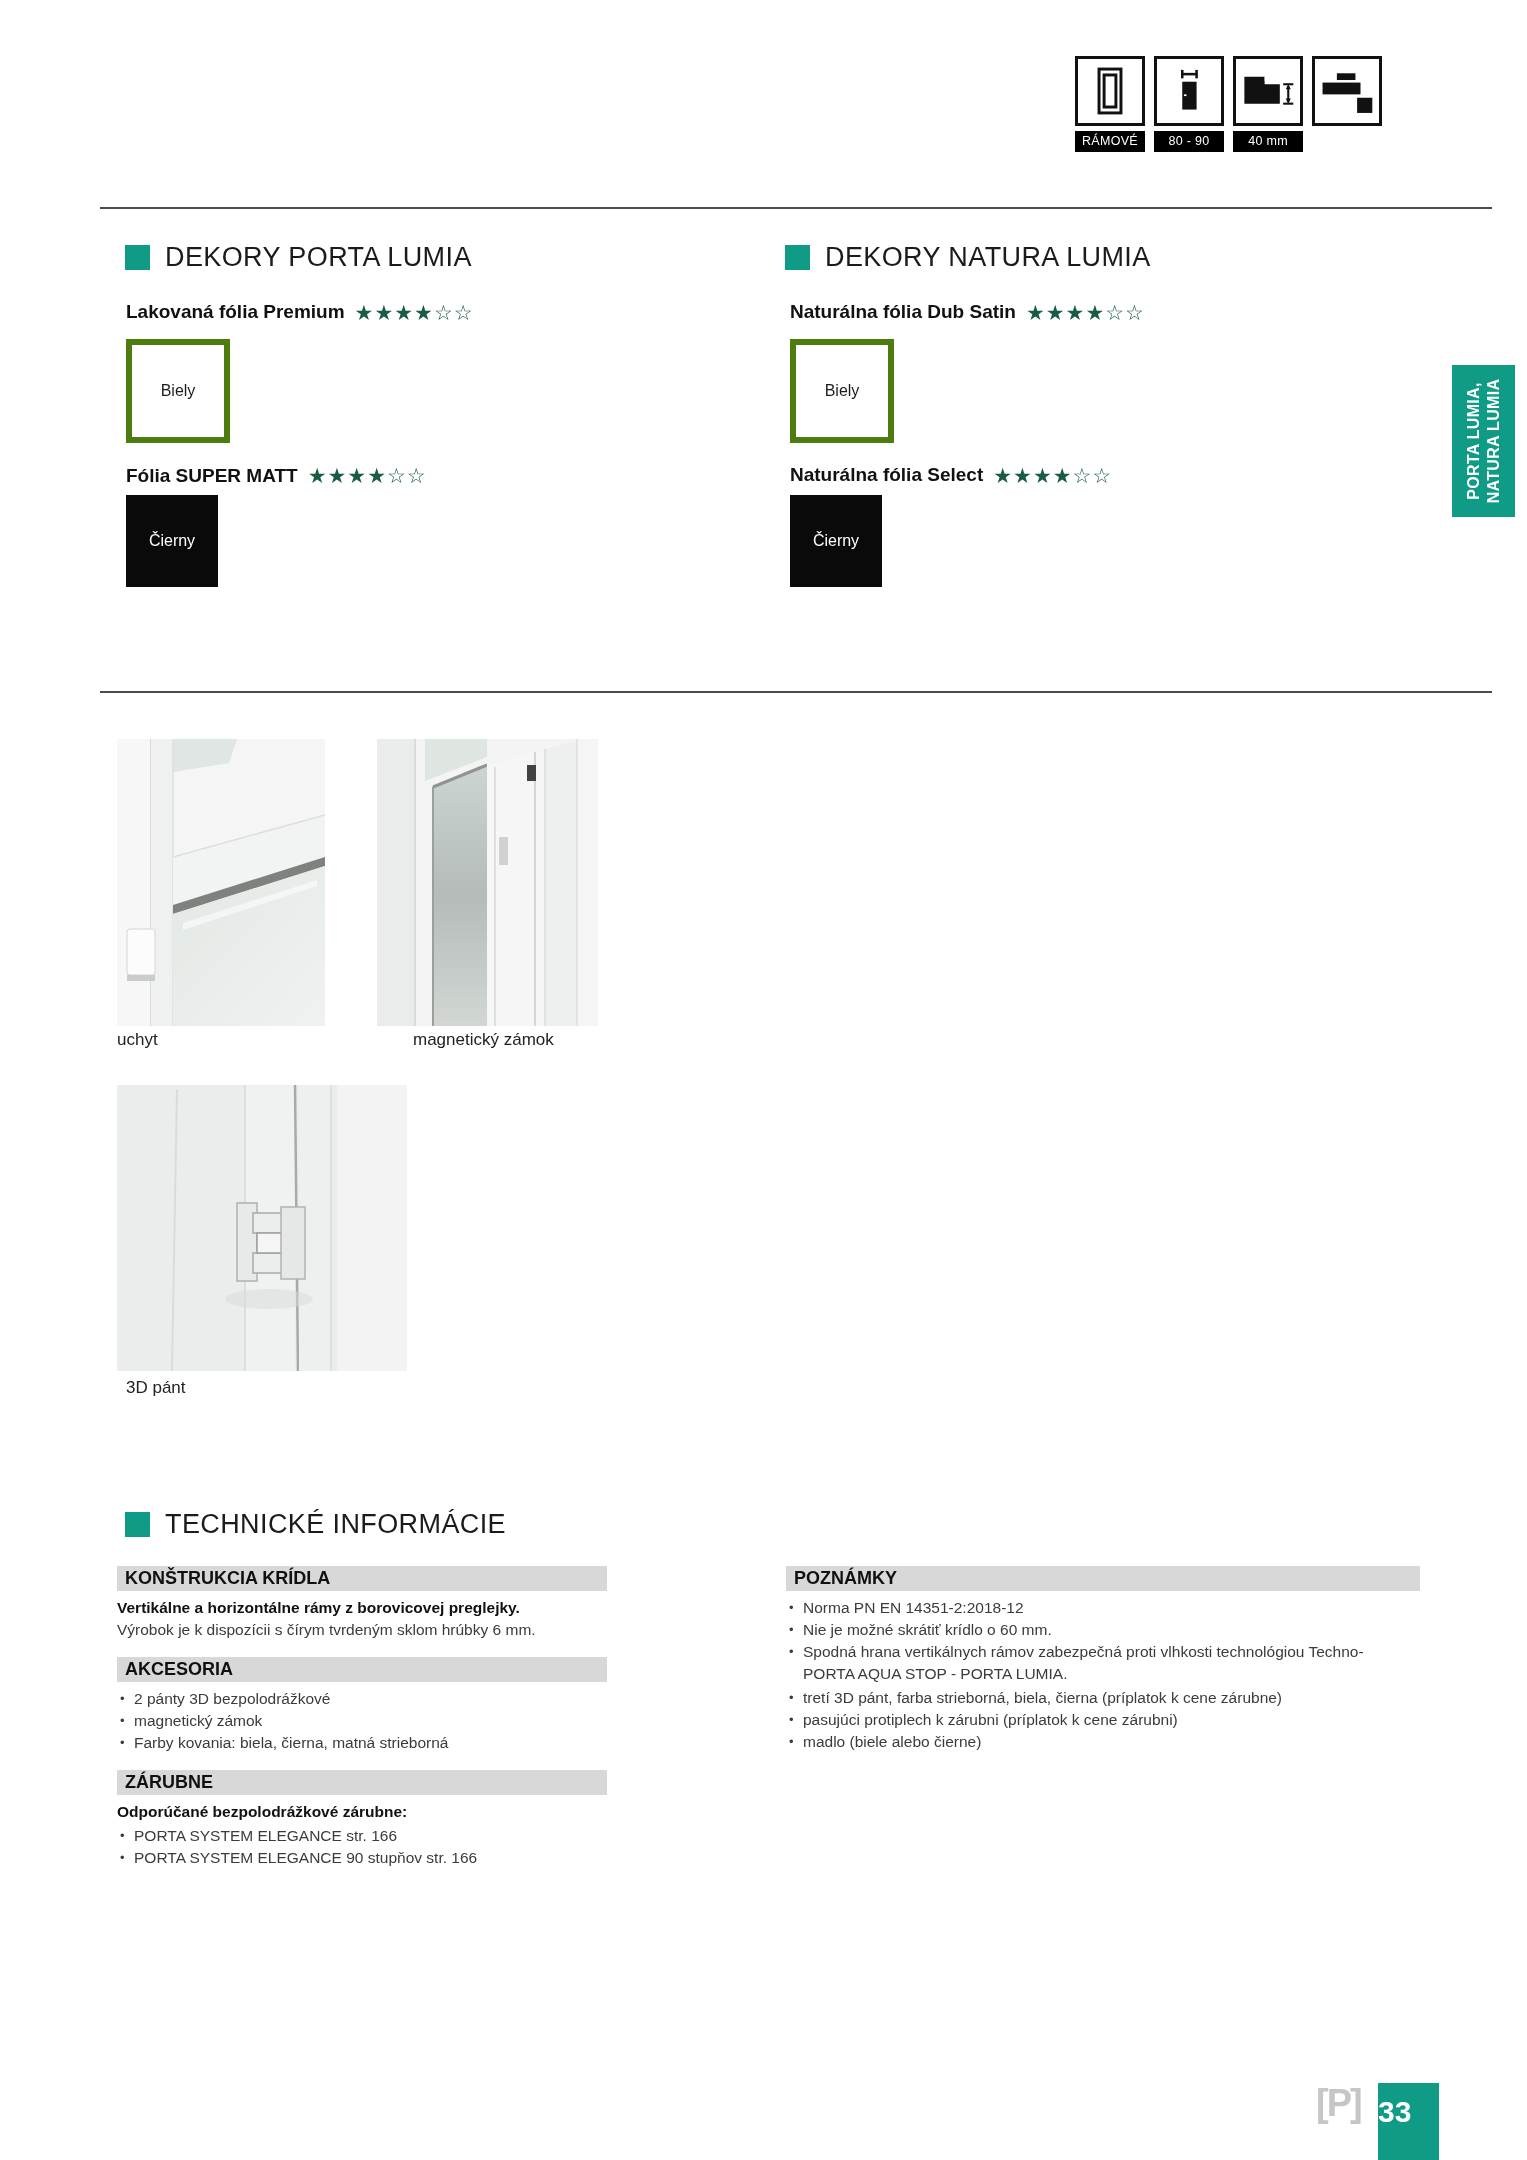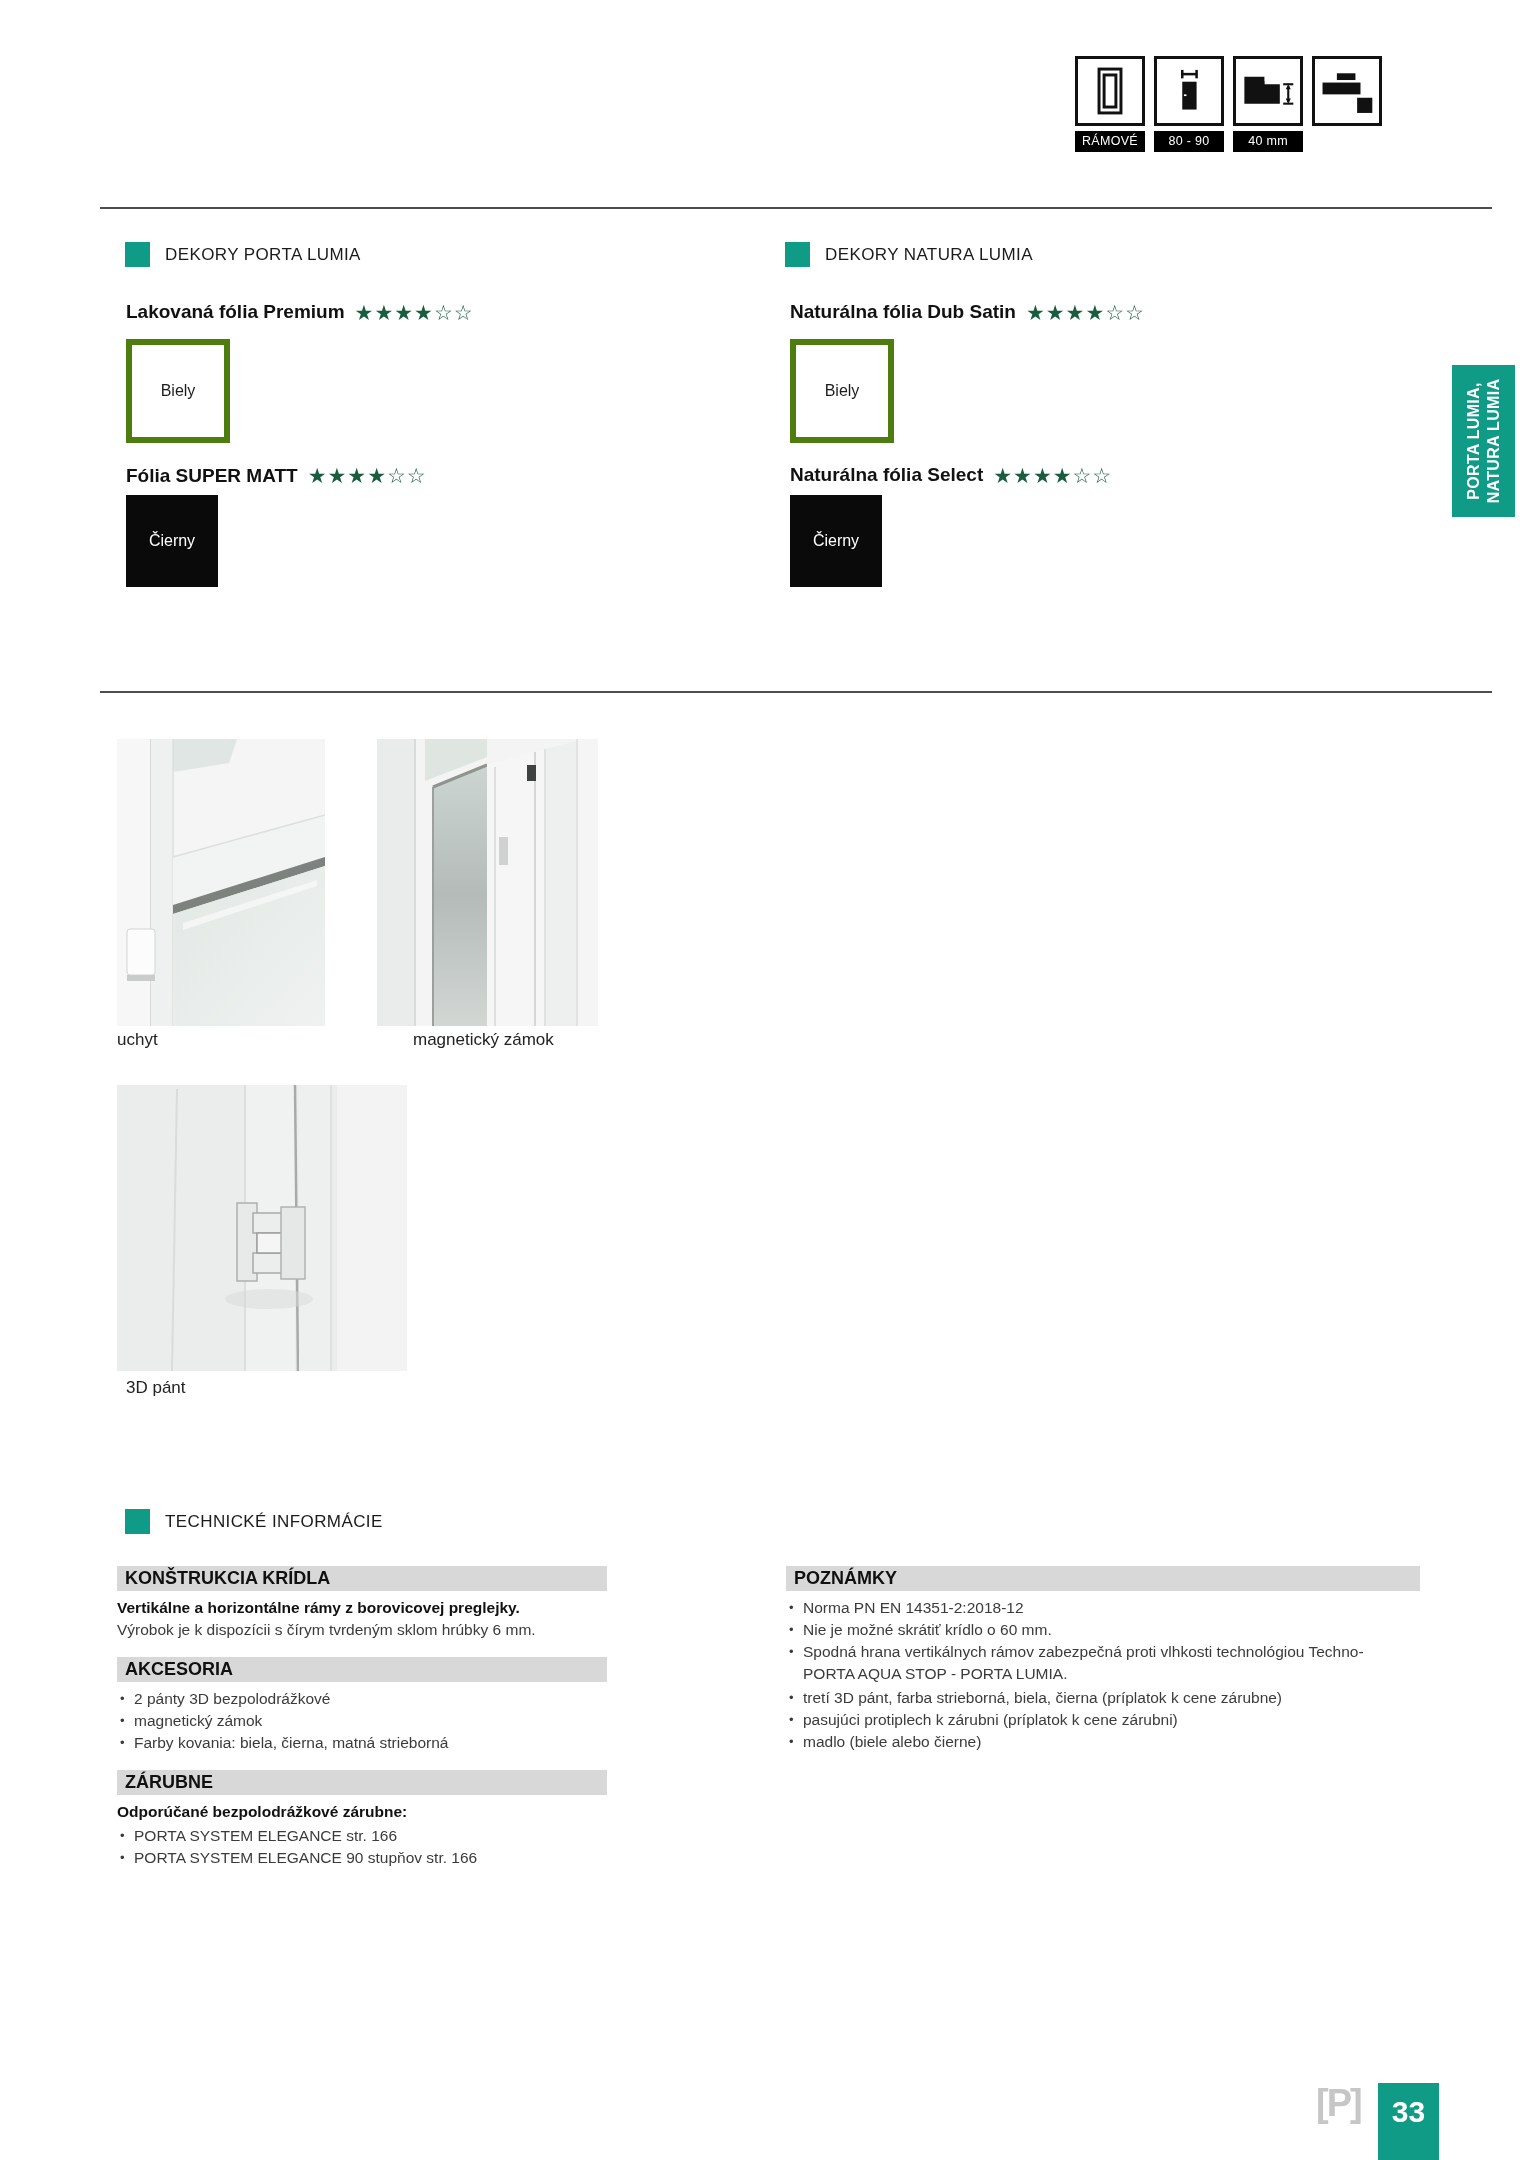--- a/index.html
+++ b/index.html
@@ -13,21 +13,21 @@
   .icon-row{left:1083px;top:56px;display:flex;gap:25px;}
   .icon-cell{width:54px;display:flex;flex-direction:column;align-items:center;}
   .icon-box{width:64px;height:64px;border:3px solid #111;background:#fff;display:flex;align-items:center;justify-content:center;}
   .icon-label{margin-top:5px;width:70px;height:21px;background:#000;color:#fff;font-size:12.5px;line-height:21px;text-align:center;letter-spacing:.3px;}
   .icon-label:empty{display:none;}
 
   .hr{height:2px;background:#4d4d4d;}
 
   .sec-head{display:flex;align-items:center;gap:15px;}
   .sec-square{width:25px;height:25px;}
-  .sec-title{font-size:17px;letter-spacing:.4px;color:#1b1b1b;}
+  .sec-title{font-size:27px;letter-spacing:.4px;color:#1b1b1b;}
 
   .prod-title{font-size:19px;font-weight:bold;color:#111;white-space:nowrap;}
   .stars{font-size:21px;letter-spacing:1px;margin-left:10px;position:relative;top:1px;}
   .swatch{width:92px;height:92px;display:flex;align-items:center;justify-content:center;font-size:16px;}
   .swatch.light{border:6px solid #4d7c0f;}
 
   .side-tab{width:63px;height:152px;}
   .side-tab .inner{
     position:absolute;left:0;top:0;width:152px;height:63px;
     transform:translateY(152px) rotate(-90deg);transform-origin:top left;
@@ -39,21 +39,21 @@
 
   .tech-col{line-height:22px;font-size:15.5px;color:#3b3b3b;}
   .bar{background:#d8d8d8;height:25px;line-height:25px;padding-left:8px;font-size:18px;font-weight:bold;color:#101010;margin-bottom:6px;}
   .tech-col p{margin:0;}
   .tech-col p.b{font-weight:bold;color:#111;}
   .tech-col ul{margin:2px 0 0 0;padding:0;list-style:none;}
   .tech-col li{position:relative;padding-left:17px;white-space:pre-line;}
   .tech-col li::before{content:"•";position:absolute;left:3px;top:0;color:#3b3b3b;font-size:13px;}
   .mt{margin-top:16px;}
 
-  .page-square{width:61px;height:77px;display:flex;justify-content:center;color:#fff;font-weight:bold;font-size:30px;padding-top:0;}
+  .page-square{width:61px;height:77px;display:flex;justify-content:flex-start;color:#fff;font-weight:bold;font-size:30px;padding-top:0;}
   .page-square span{margin-top:12px;}
   .logo{font-weight:bold;font-size:38px;color:#c6c6c6;letter-spacing:-2px;}
 </style>
 </head>
 <body>
 
 <div class="abs icon-row">
   <div class="icon-cell">
     <div class="icon-box">
       <svg width="54" height="54" viewBox="0 0 64 64">

